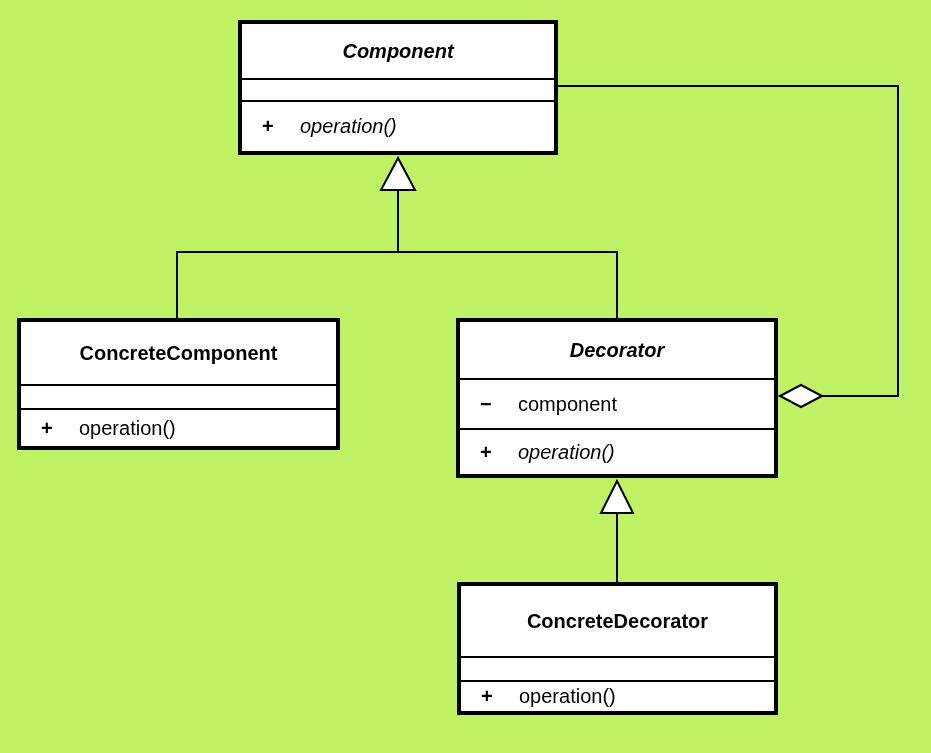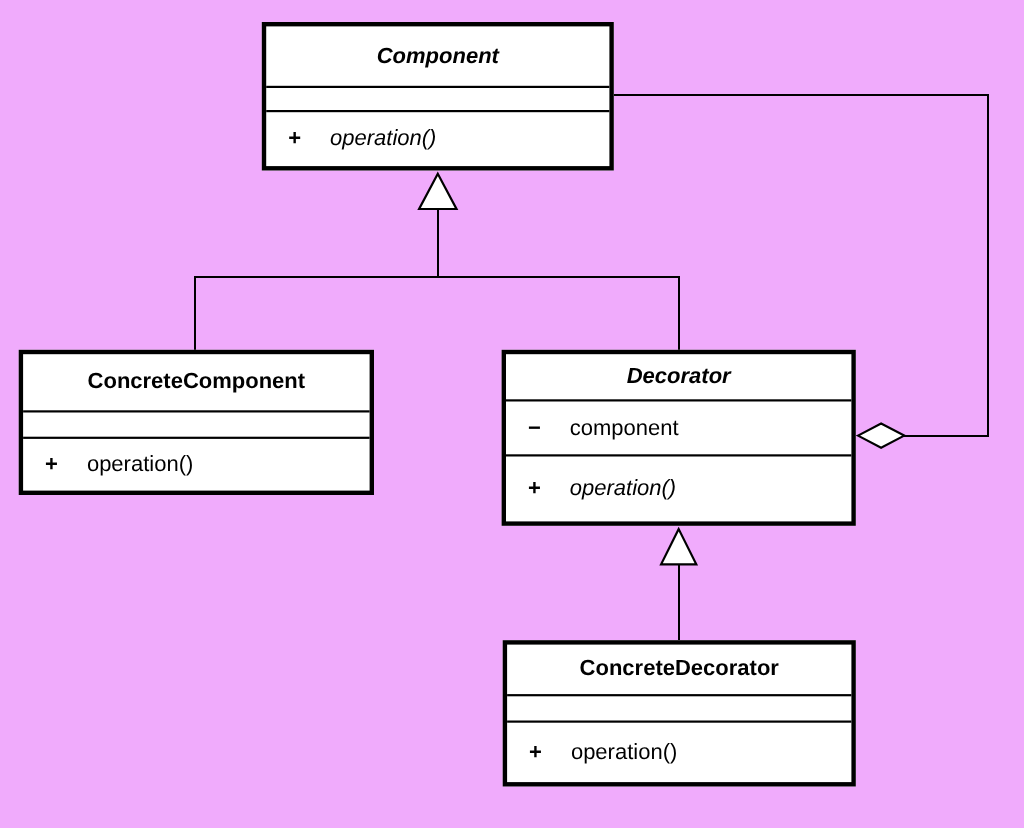--- a/index.html
+++ b/index.html
@@ -4,21 +4,21 @@
 <style>
   html, body {
     margin: 0;
     padding: 0;
     background: #ffffff;
   }
   .canvas {
     position: relative;
     width: 931px;
     height: 753px;
-    background: #f0abfc;
+    background: #bef264;
     font-family: "Liberation Sans", sans-serif;
     color: #000000;
     overflow: hidden;
   }
   svg.connectors {
     position: absolute;
     left: 0;
     top: 0;
     width: 931px;
     height: 753px;
@@ -77,27 +77,27 @@
     text-align: center;
   }
   .member .mname.abstract {
     font-style: italic;
   }
   
   #cls-component         { left: 238px; top: 20px;  width: 320px; height: 135px; }
   #cls-component .title  { height: 54px; }
   #cls-component .attrs  { height: 22px; }
   #cls-concrete-component        { left: 17px; top: 318px; width: 323px; height: 132px; }
-  #cls-concrete-component .title { height: 51px; }
+  #cls-concrete-component .title { height: 62px; }
   #cls-concrete-component .attrs { height: 24px; }
   #cls-decorator         { left: 456px; top: 318px; width: 322px; height: 160px; }
-  #cls-decorator .title  { height: 41px; }
+  #cls-decorator .title  { height: 56px; }
   #cls-decorator .attrs  { height: 50px; }
   #cls-concrete-decorator        { left: 457px; top: 582px; width: 321px; height: 133px; }
-  #cls-concrete-decorator .title { height: 45px; text-align: right; }
+  #cls-concrete-decorator .title { height: 70px; text-align: right; }
   #cls-concrete-decorator .attrs { height: 24px; }
 </style>
 </head>
 <body>
 
 <div class="canvas">
 
   <svg class="connectors" viewBox="0 0 931 753" shape-rendering="crispEdges">
 
     <g>

